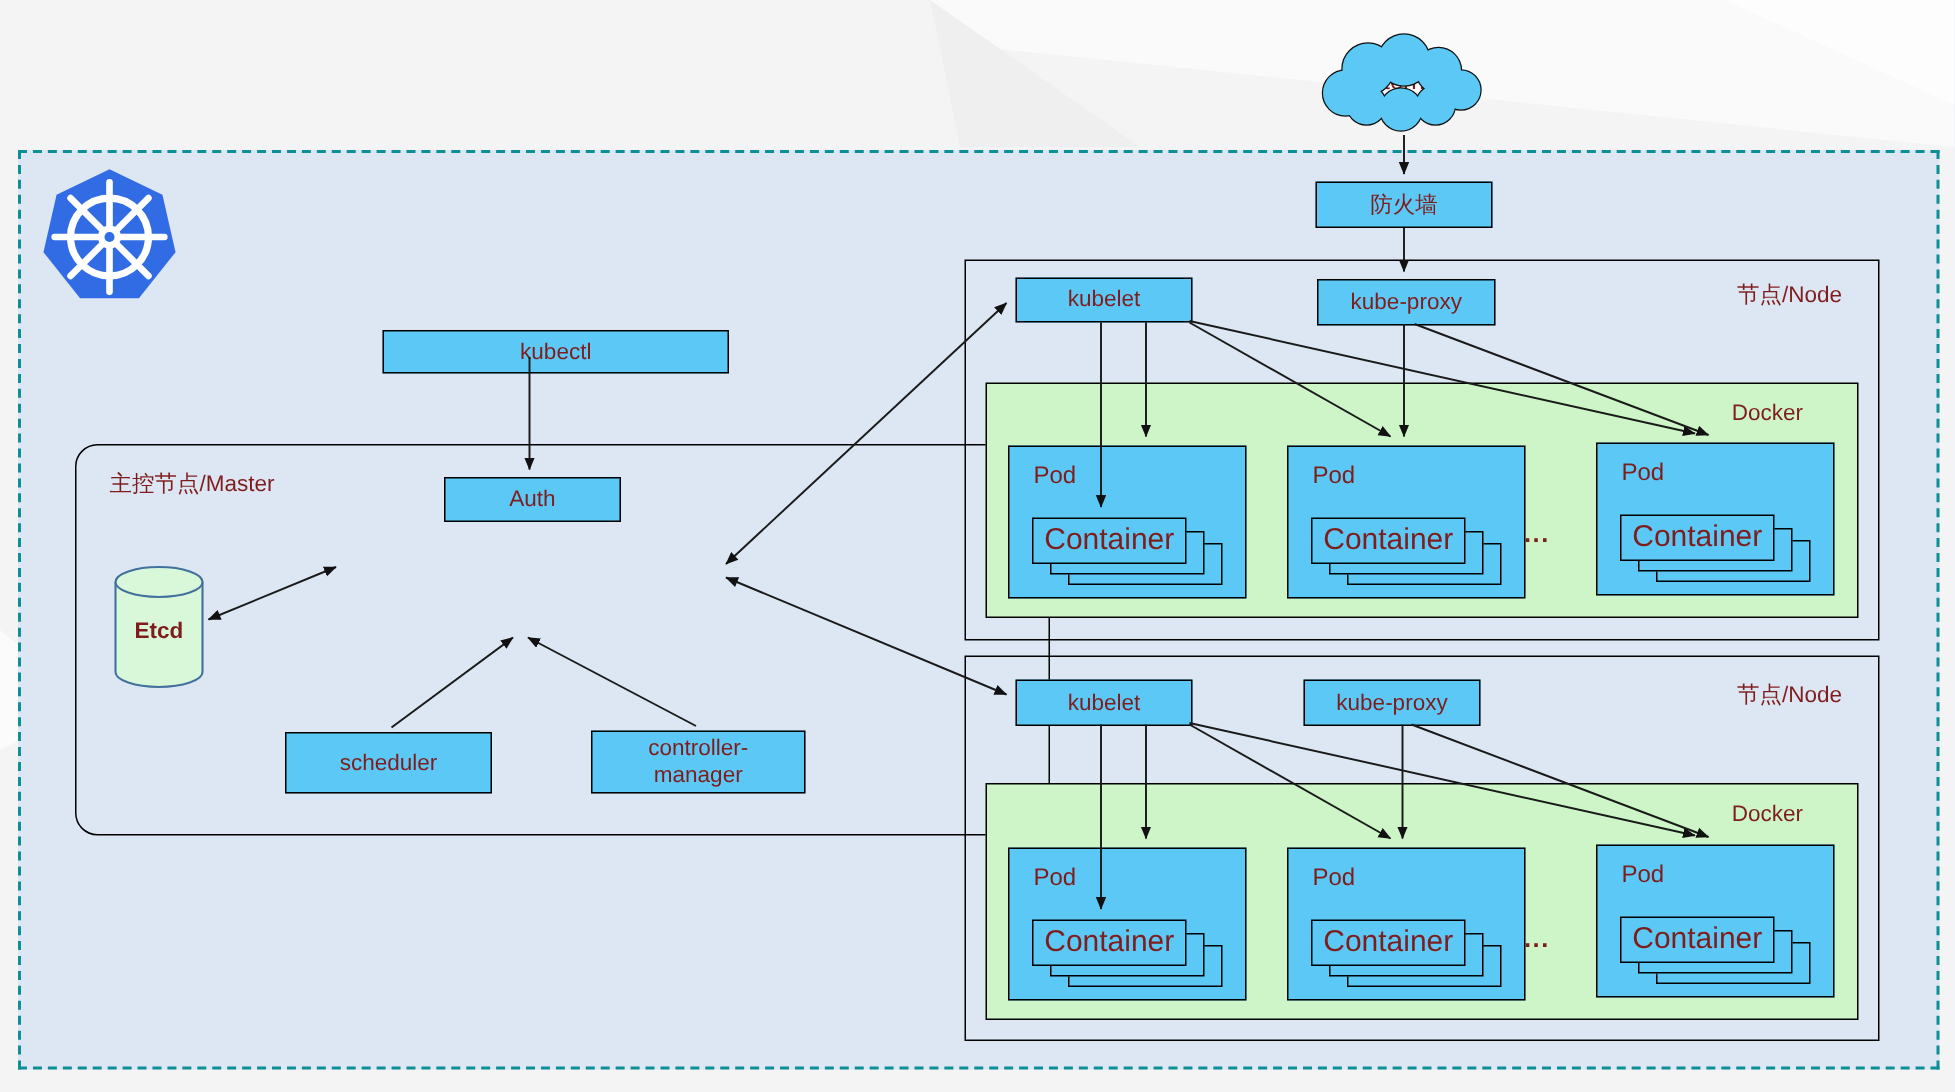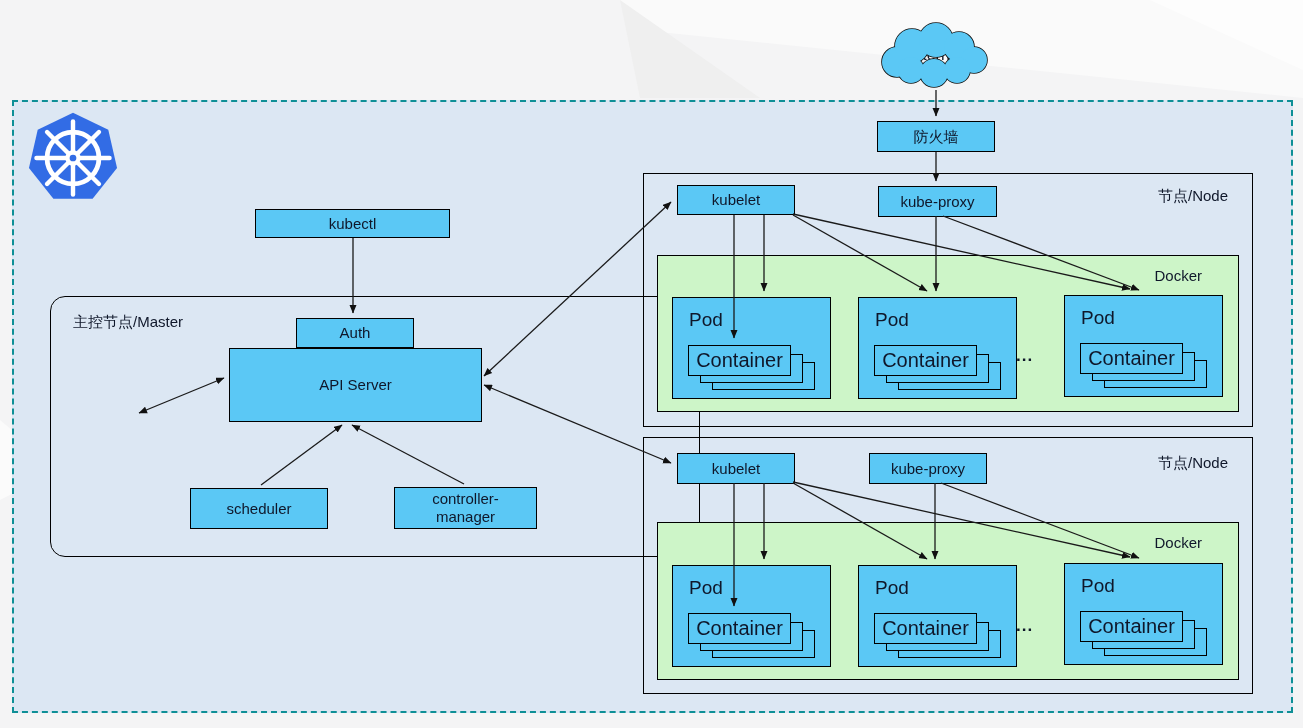--- a/index.html
+++ b/index.html
@@ -1,36 +1,36 @@
 <!DOCTYPE html>
 <html><head>
 <meta charset="utf-8">
 <style>
   html,body{margin:0;padding:0;}
   .stage{
     position:relative; width:1303px; height:728px; overflow:hidden;
     background:#f4f4f5;
     font-family:"Liberation Sans", sans-serif;
-    color:#0f172a;
+    color:#7f1d1d;
   }
   .bg-facet{position:absolute; top:0; left:0; width:100%; height:100%; pointer-events:none;}
   .canvas{
     position:absolute; left:12px; top:100px; width:1281px; height:613px;
     background:#dce7f3; border:2px dashed #0e8f96; box-sizing:border-box;
   }
   .box{
     position:absolute; background:#5bc8f5; border:1.4px solid #000; box-sizing:border-box;
     display:flex; align-items:center; justify-content:center;
     font-size:15px; line-height:1.2; text-align:center;
   }
   .frame{position:absolute; border:1.5px solid #000; box-sizing:border-box;}
   .docker{position:absolute; background:#cdf5c8; border:1.4px solid #000; box-sizing:border-box;}
   .sec-title{position:absolute; font-weight:normal; font-size:15px; white-space:nowrap;}
   .pod{position:absolute; background:#5bc8f5; border:1.4px solid #000; box-sizing:border-box;}
-  .pod-label{position:absolute; left:16px; top:11px; font-size:19px;}
+  .pod-label{position:absolute; left:16px; top:11px; font-size:16px;}
   .stack{position:absolute; background:#5bc8f5; border:1.3px solid #000; box-sizing:border-box;}
   .cmain{position:absolute; background:#5bc8f5; border:1.3px solid #000; box-sizing:border-box;
     display:flex; align-items:center; justify-content:center; font-size:20px;}
   .ellipsis{position:absolute; font-weight:bold; font-size:17px; letter-spacing:1px;}
   .overlay{position:absolute; left:0; top:0; width:1303px; height:728px; pointer-events:none;}
   .k8s-logo{position:absolute; left:23px; top:108px; width:100px; height:100px;}
   .cloud-label{position:absolute; left:880px; top:46px; width:112px; text-align:center; font-size:16px;}
   .cyl{position:absolute;}
   .cyl-label{position:absolute; left:0; top:36px; width:100%; text-align:center; font-weight:bold; font-size:15px;}
   .wrap-narrow{display:inline-block; width:104px;}
@@ -63,29 +63,35 @@
     </g>
     <circle cx="50" cy="52" r="27" fill="none" stroke="#fff" stroke-width="5"></circle>
     <circle cx="50" cy="52" r="8" fill="#fff"></circle>
     <circle cx="50" cy="52" r="3.5" fill="#326ce5"></circle>
   </svg>
 
   <div class="cloud-label">Internet</div>
 
   <div class="box" style="left:877px; top:121px; width:118px; height:31px;">防火墙</div>
 
-  <div class="box" style="left:255px; top:209px; width:195px; height:29px;">kubectl</div>
+  <div class="box" style="left:255px; top:220px; width:231px; height:29px;">kubectl</div>
 
   <div class="frame" style="left:50px; top:296px; width:650px; height:261px;border-radius:15px;">
     <div class="sec-title" style="left:22px; top:16px;">主控节点/Master</div>
 
     <div class="box" style="left:245px; top:21px; width:118px; height:30px;">Auth</div>
 
-    <div class="box" style="left:178px; top:51px; width:253px; height:74px;">API Server</div>
-
+
+    <div class="cyl" style="left:24px; top:79px; width:62px; height:84px;">
+      <svg width="62" height="84" viewBox="0 0 62 84">
+        <path d="M2 12 L2 72 A29 10 0 0 0 60 72 L60 12" fill="#d9f7d9" stroke="#41719c" stroke-width="1.4"></path>
+        <ellipse cx="31" cy="12" rx="29" ry="10" fill="#d9f7d9" stroke="#41719c" stroke-width="1.4"></ellipse>
+      </svg>
+      <div class="cyl-label">Etcd</div>
+    </div>
 
     <div class="box" style="left:343px; top:190px; width:143px; height:42px;">
       <span class="wrap-narrow">controller-manager</span>
     </div>
 
     <div class="box" style="left:139px; top:191px; width:138px; height:41px;">scheduler</div>
   </div>
 
   <div class="frame" style="left:643px; top:173px; width:610px; height:254px;">
     <div class="sec-title" style="right:24px; top:13px;">节点/Node</div>

